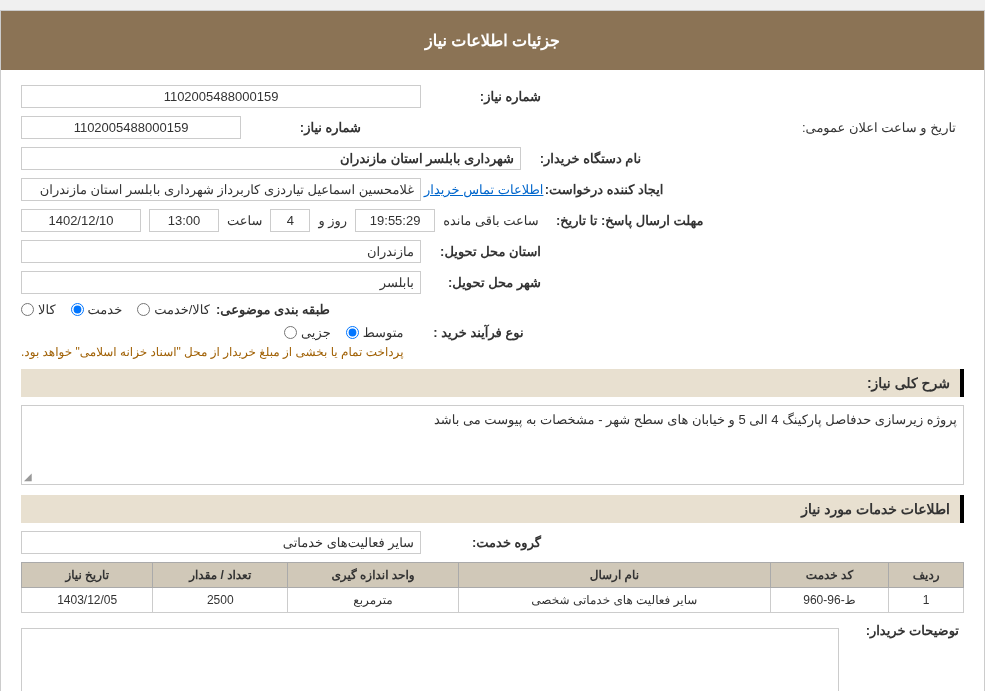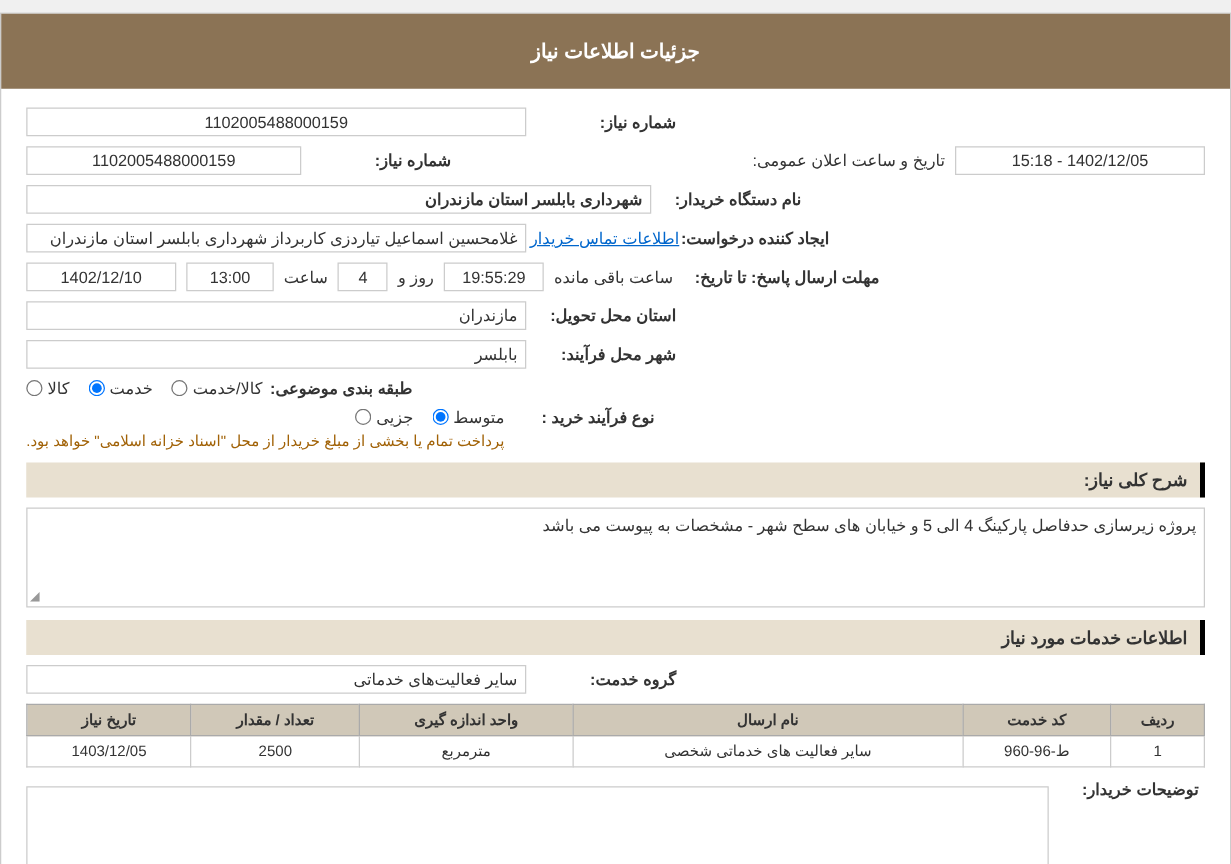--- a/index.html
+++ b/index.html
@@ -134,21 +134,20 @@
 
   <div class="content main-content">
 
     <div class="form-row">
       <span class="form-label">شماره نیاز:</span>
       <div class="form-field form-field-wide" style="text-align:center;">1102005488000159</div>
     </div>
 
     <div class="form-row" style="justify-content:space-between;">
       <div style="display:flex;align-items:center;">
-        <div class="form-field" style="min-width:200px; text-align:center;">1402/12/05 - 15:18</div>
         <span style="margin-right:8px;">تاریخ و ساعت اعلان عمومی:</span>
       </div>
       <div style="display:flex;align-items:center;">
         <span class="form-label">شماره نیاز:</span>
         <div class="form-field" style="min-width:220px; text-align:center;">1102005488000159</div>
       </div>
     </div>
 
     <div class="form-row">
       <span class="form-label">نام دستگاه خریدار:</span>
@@ -173,21 +172,21 @@
         <div class="form-field" style="min-width:120px; text-align:center;">1402/12/10</div>
       </div>
     </div>
 
     <div class="form-row">
       <span class="form-label">استان محل تحویل:</span>
       <div class="form-field form-field-wide">مازندران</div>
     </div>
 
     <div class="form-row">
-      <span class="form-label">شهر محل فرآیند:</span>
+      <span class="form-label">شهر محل تحویل:</span>
       <div class="form-field form-field-wide">بابلسر</div>
     </div>
 
     <div class="form-row">
       <span class="form-label">طبقه بندی موضوعی:</span>
       <div class="radio-group">
         <div class="radio-item">
           <span>کالا/خدمت</span>
           <input type="radio" name="tabaqe" style="">
         </div>

